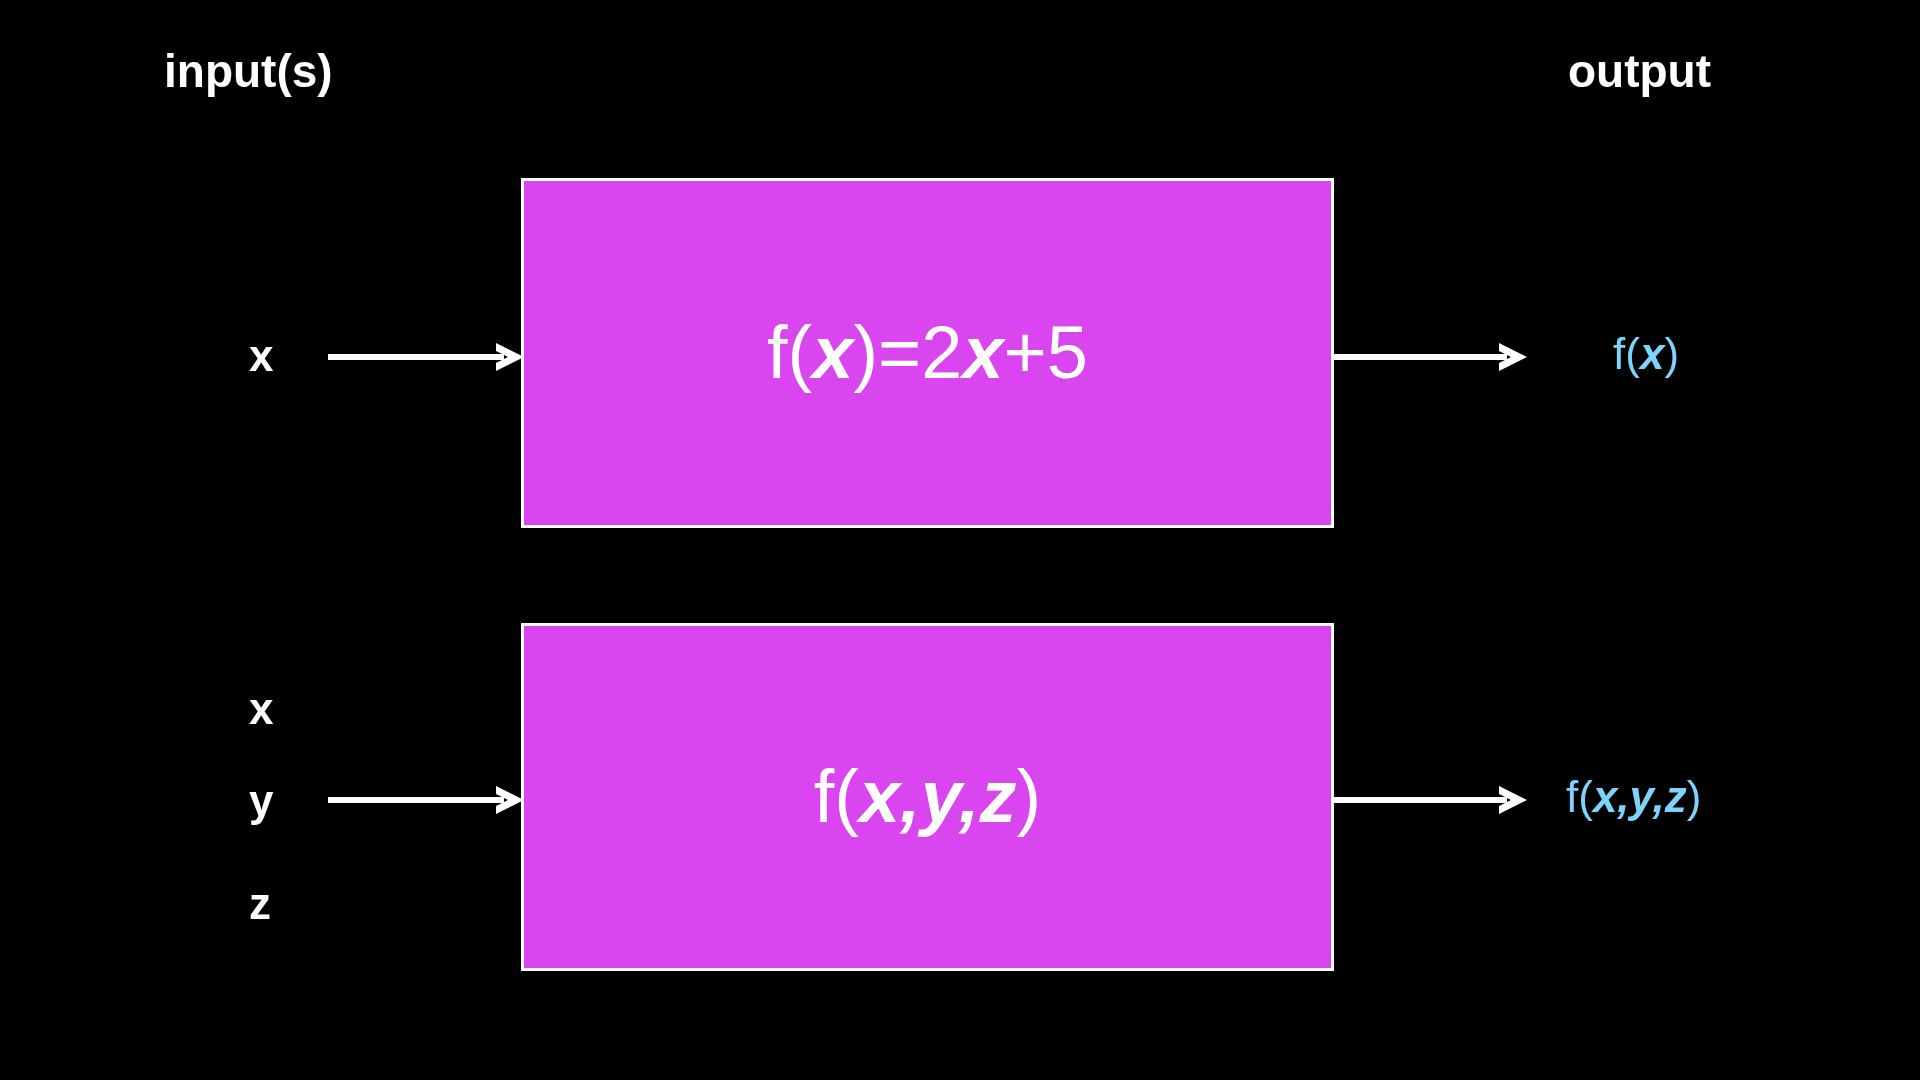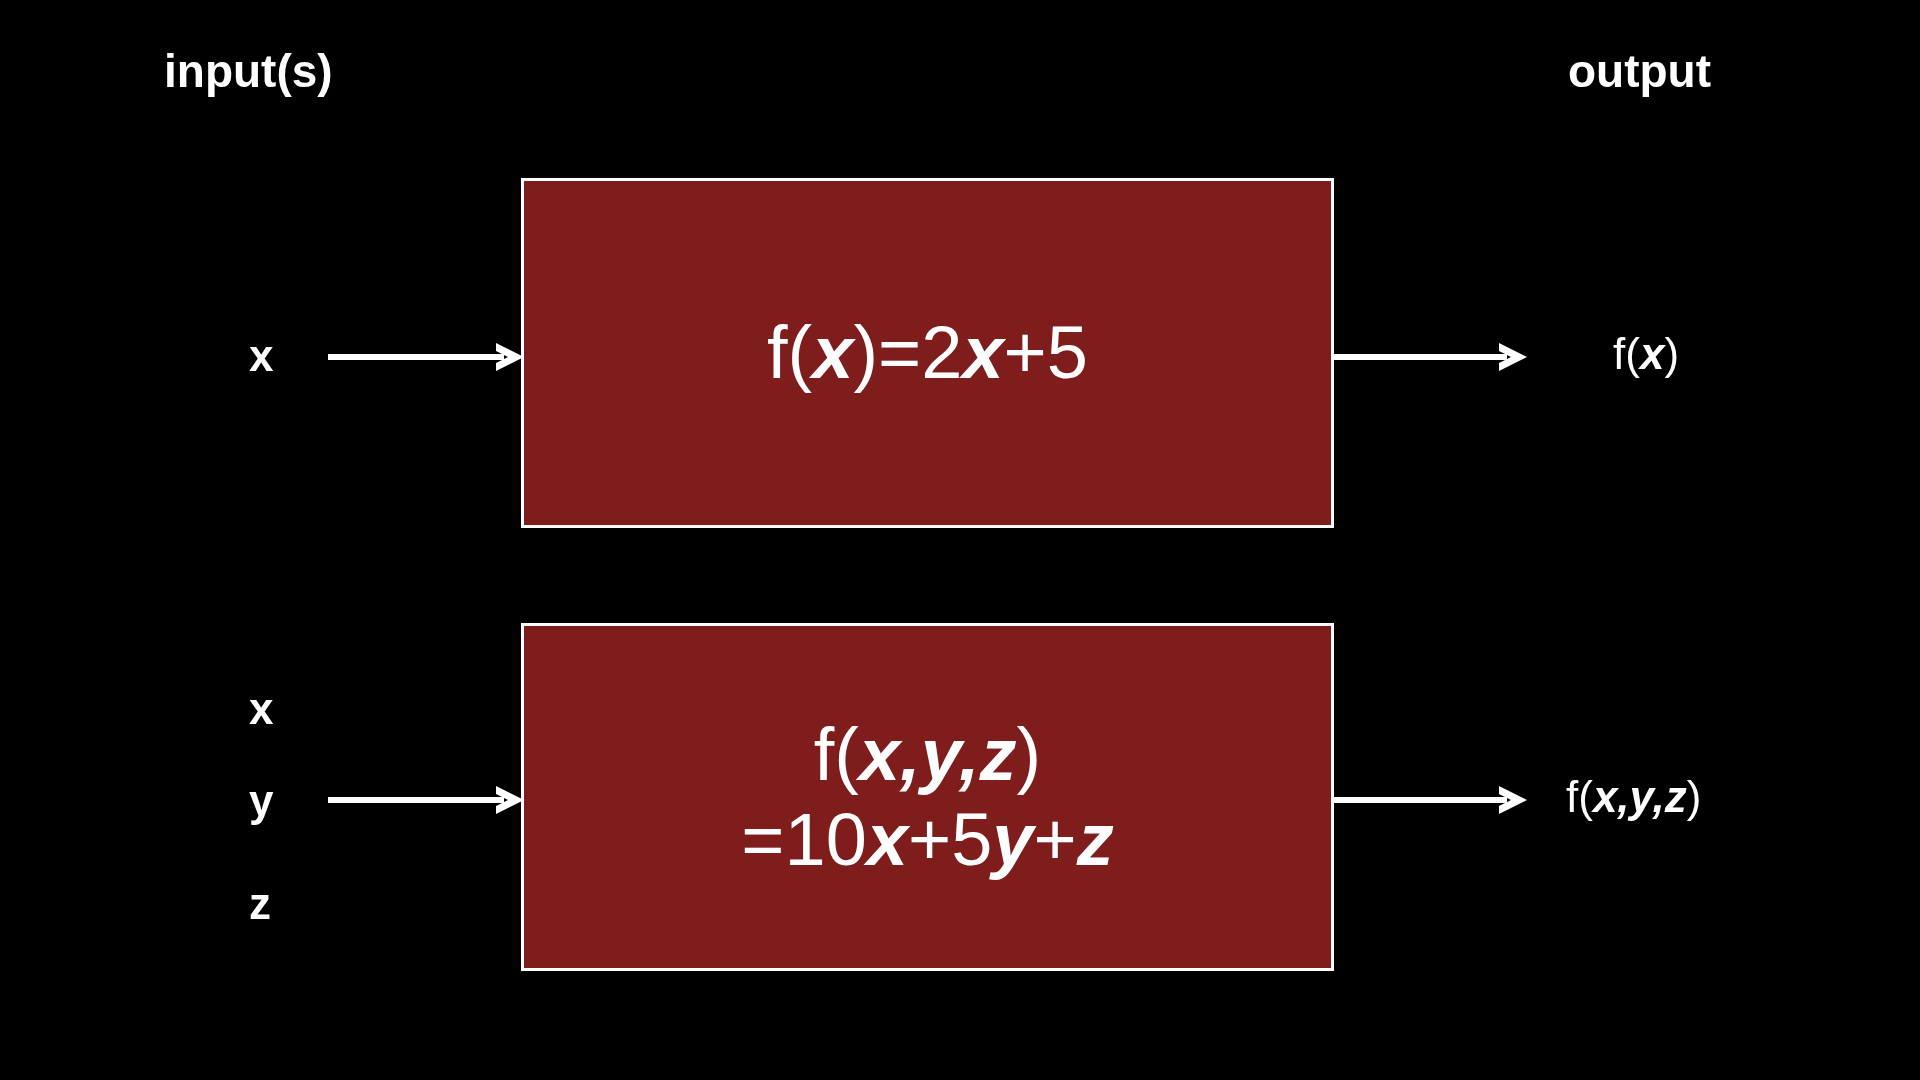--- a/index.html
+++ b/index.html
@@ -30,21 +30,21 @@
     color: #ffffff;
     white-space: nowrap;
   }
   #header-input  { left: 164px; top: 48px; }
   #header-output { left: 1568px; top: 48px; }
 
   
   .machine-box {
     position: absolute;
     border: 3px solid #ffffff;
-    background: #7f1d1d;
+    background: #d946ef;
     box-sizing: border-box;
     display: flex;
     flex-direction: column;
     align-items: center;
     justify-content: center;
   }
   #box-single { left: 521px; top: 178px;  width: 813px; height: 350px; }
   #box-multi  { left: 521px; top: 623px;  width: 813px; height: 348px; }
 
   .formula {
@@ -70,21 +70,21 @@
   }
   #in-x-single { left: 249px; top: 334px; }
   #in-x-multi  { left: 249px; top: 687px; }
   #in-y-multi  { left: 249px; top: 779px; }
   #in-z-multi  { left: 249px; top: 882px; }
 
   .out-label {
     position: absolute;
     font-size: 44px;
     line-height: 1;
-    color: #ffffff;
+    color: #7dd3fc;
     white-space: nowrap;
   }
   .out-label .var {
     font-weight: bold;
     font-style: italic;
   }
   #out-single { left: 1613px; top: 332px; }
   #out-multi  { left: 1566px; top: 775px; }
 
   
@@ -143,23 +143,20 @@
     <svg viewBox="0 0 196 34" preserveAspectRatio="none">
       <rect x="0" y="14" width="176" height="6" fill="#ffffff"></rect>
       <polygon points="168,3 196,17 168,31 168,23 180,17 168,11" fill="#ffffff"></polygon>
     </svg>
   </div>
 
   <div class="machine-box" id="box-multi">
     <div class="formula">
       <span>f(</span><span class="var">x,y,z</span><span>)</span>
     </div>
-    <div class="formula">
-      <span>=10</span><span class="var">x</span><span>+5</span><span class="var">y</span><span>+</span><span class="var">z</span>
-    </div>
   </div>
 
   <div class="arrow" id="arrow-out-multi">
     <svg viewBox="0 0 196 34" preserveAspectRatio="none">
       <rect x="0" y="14" width="176" height="6" fill="#ffffff"></rect>
       <polygon points="168,3 196,17 168,31 168,23 180,17 168,11" fill="#ffffff"></polygon>
     </svg>
   </div>
 
   <div class="out-label" id="out-multi">

